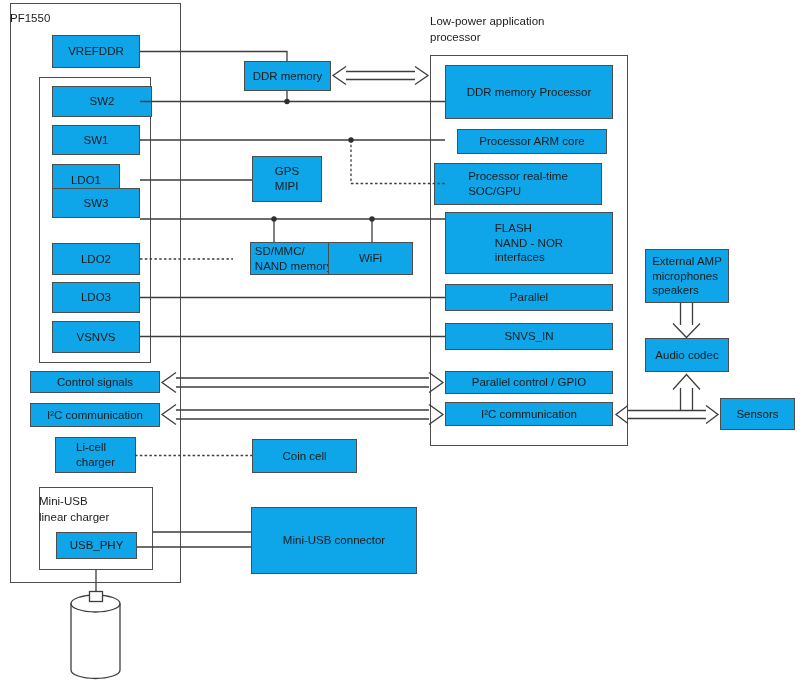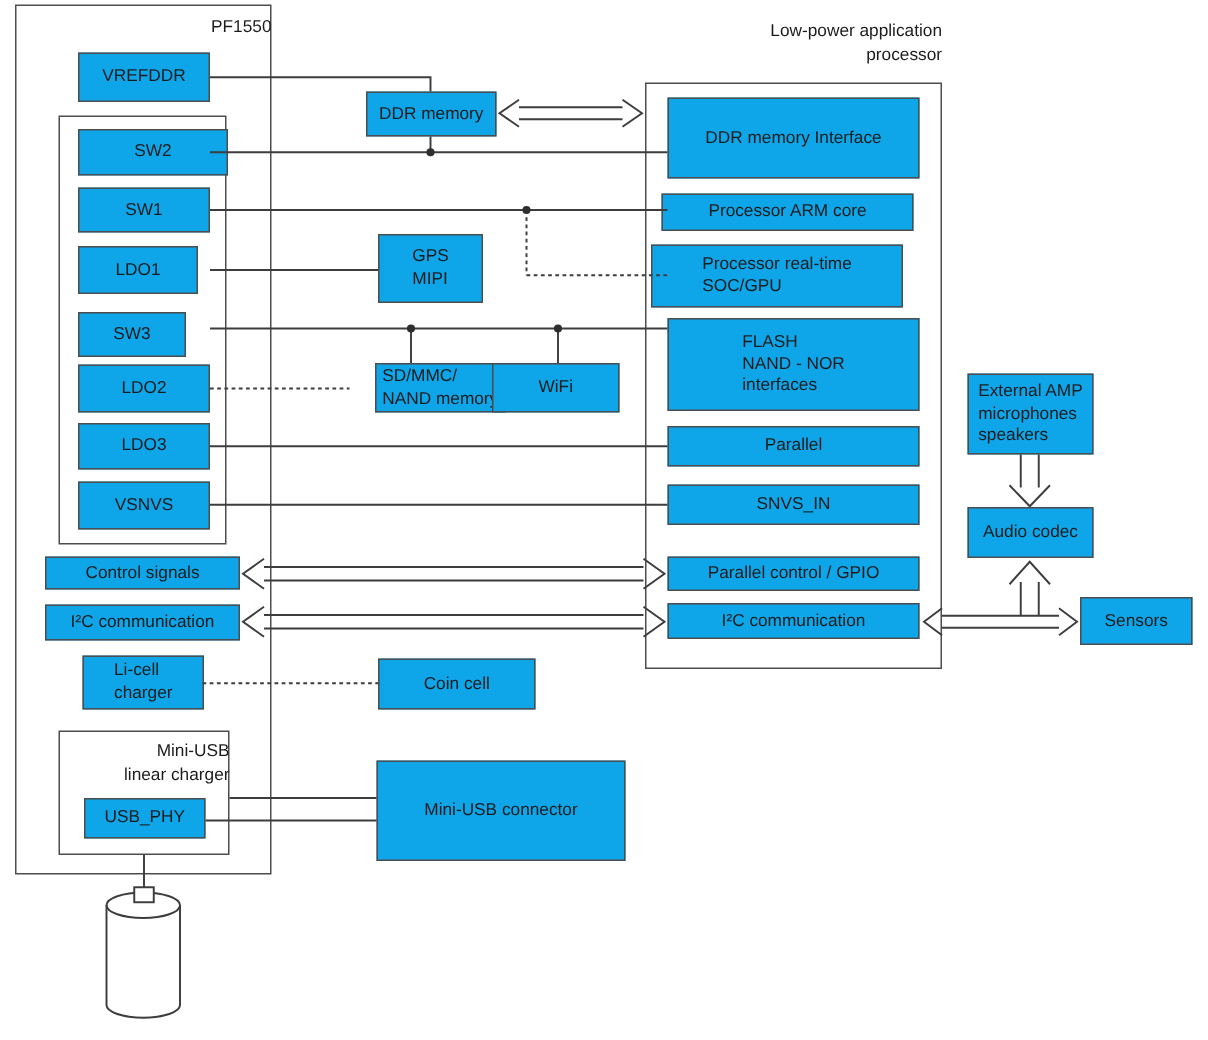--- a/index.html
+++ b/index.html
@@ -15,21 +15,21 @@
     border:1.5px solid #4d4d4d;background:#0ea5e9;
     display:flex;align-items:center;justify-content:center;
     text-align:left;white-space:pre-line;
     font-size:11.5px;line-height:1.3;color:#1c1c1c;
   }
   .frame{
     position:absolute;box-sizing:border-box;
     border:1.5px solid #4d4d4d;background:transparent;
   }
   .label{
-    position:absolute;text-align:right;
+    position:absolute;text-align:left;
     font-size:11.5px;line-height:1.35;color:#1c1c1c;white-space:pre-line;
   }
   svg.overlay{position:absolute;left:0;top:0;pointer-events:none;}
   svg.overlay path, svg.overlay line, svg.overlay ellipse, svg.overlay rect{
     stroke:#3d3d3d;stroke-width:1.3;fill:none;
   }
   svg.overlay .dot{fill:#2e2e2e;stroke:none;}
   svg.overlay .dotted{stroke-dasharray:2.5 2.3;}
   svg.overlay .white{fill:#ffffff;}
 </style>
@@ -39,22 +39,22 @@
 <div id="canvas">
 
   <div class="frame" style="left:10px;top:3px;width:171px;height:580px"></div>
   <div class="label" style="left:10px;top:11px;width:171px">PF1550</div>
 
   <div class="box" style="left:52px;top:35px;width:88px;height:33px">VREFDDR</div>
 
   <div class="frame" style="left:39px;top:77px;width:112px;height:286px"></div>
   <div class="box" style="left:52px;top:86px;width:100px;height:31px">SW2</div>
   <div class="box" style="left:52px;top:125px;width:88px;height:30px">SW1</div>
-  <div class="box" style="left:52px;top:164px;width:80px;height:32px">LDO1</div>
-  <div class="box" style="left:52px;top:208px;width:72px;height:30px">SW3</div>
+  <div class="box" style="left:52px;top:164px;width:68px;height:32px">LDO1</div>
+  <div class="box" style="left:52px;top:188px;width:88px;height:30px">SW3</div>
   <div class="box" style="left:52px;top:243px;width:88px;height:32px">LDO2</div>
   <div class="box" style="left:52px;top:282px;width:88px;height:31px">LDO3</div>
   <div class="box" style="left:52px;top:321px;width:88px;height:32px">VSNVS</div>
 
   <div class="box" style="left:30px;top:371px;width:130px;height:22px">Control signals</div>
   <div class="box" style="left:30px;top:403px;width:130px;height:24px">I²C communication</div>
   <div class="box" style="left:55px;top:437px;width:81px;height:36px">Li-cell
 charger</div>
 
   <div class="frame" style="left:39px;top:487px;width:114px;height:83px"></div>
@@ -67,22 +67,22 @@
 MIPI</div>
   <div class="box" style="left:250px;top:242px;width:87px;height:33px">SD/MMC/
 NAND memory</div>
   <div class="box" style="left:328px;top:242px;width:85px;height:33px">WiFi</div>
   <div class="box" style="left:252px;top:439px;width:105px;height:34px">Coin cell</div>
   <div class="box" style="left:251px;top:507px;width:166px;height:67px">Mini-USB connector</div>
 
   <div class="label" style="left:430px;top:14px;width:198px">Low-power application
 processor</div>
   <div class="frame" style="left:430px;top:55px;width:198px;height:391px"></div>
-  <div class="box" style="left:445px;top:65px;width:168px;height:54px">DDR memory Interface</div>
-  <div class="box" style="left:441px;top:129px;width:168px;height:25px">Processor ARM core</div>
+  <div class="box" style="left:445px;top:65px;width:168px;height:54px">DDR memory Processor</div>
+  <div class="box" style="left:457px;top:129px;width:150px;height:25px">Processor ARM core</div>
   <div class="box" style="left:434px;top:163px;width:168px;height:42px">Processor real-time
 SOC/GPU</div>
   <div class="box" style="left:445px;top:212px;width:168px;height:62px">FLASH
 NAND - NOR
 interfaces</div>
   <div class="box" style="left:445px;top:284px;width:168px;height:27px">Parallel</div>
   <div class="box" style="left:445px;top:323px;width:168px;height:27px">SNVS_IN</div>
   <div class="box" style="left:445px;top:371px;width:168px;height:23px">Parallel control / GPIO</div>
   <div class="box" style="left:445px;top:402px;width:168px;height:24px">I²C communication</div>
 

